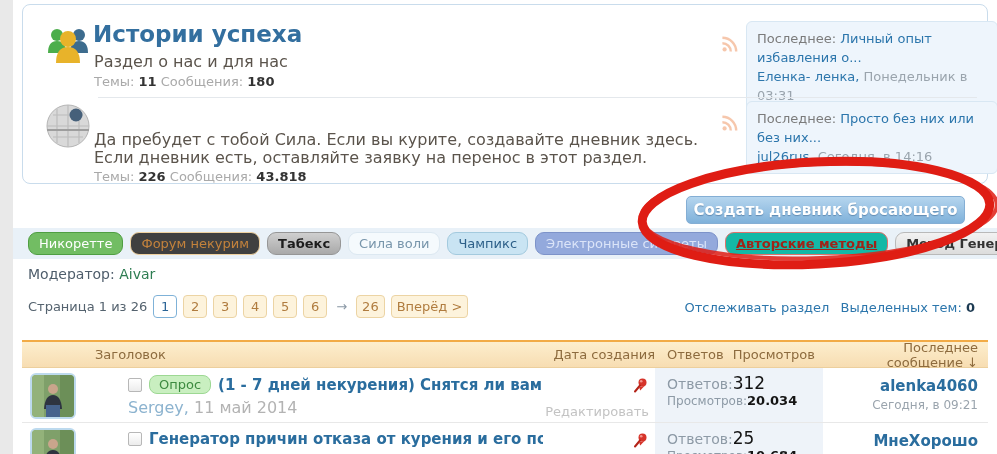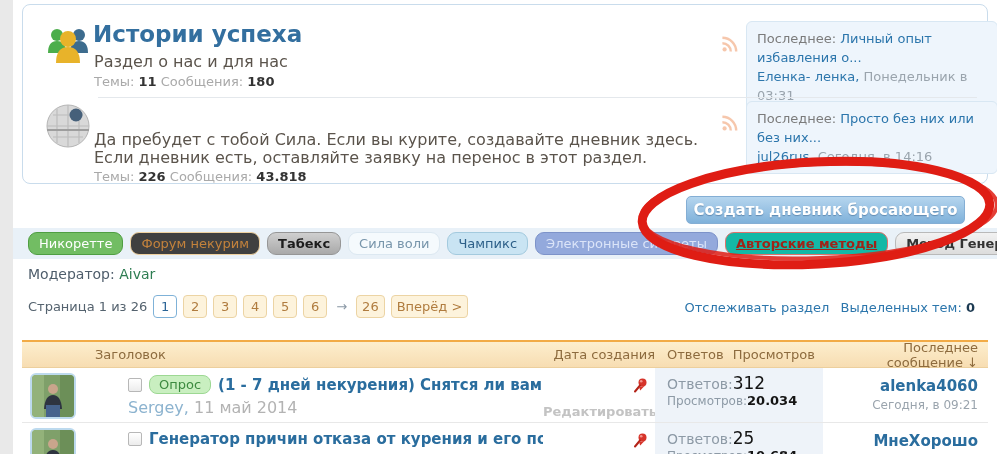--- a/index.html
+++ b/index.html
@@ -73,21 +73,21 @@
   .trow { display:flex; min-height:55px; border-bottom:1px solid #e8e8e8; background:#fff; position:relative; }
   .trow .col-av { padding:5px 0 0 8px; }
   .avatar { width:46px; height:46px; border:2px solid #bddaee; border-radius:6px; background:#fff; overflow:hidden; }
   .trow .col-main { padding:7px 0 0 2px;margin-left:36px; }
   .title-line { display:flex; align-items:center; gap:7px; }
   .cbx { width:14px; height:14px; border:1px solid #b7b7b7; border-radius:2px; background:linear-gradient(#fff,#ececec); flex:none; }
   .badge-opros { font-size:13px; color:#3c8a3f; background:#c9efc0; border:1px solid #9dd893; border-radius:8px; padding:1px 9px; flex:none; }
   .topic-title { font-size:15px; font-weight:bold; color:#2a6d9e; text-decoration:none; white-space:nowrap; overflow:hidden; }
   .author-line { font-size:16px; color:#b3b3b3; margin-top:4px; }
   .author-line a { color:#8cb3cf; text-decoration:none; }
-  .trow .col-date { padding:9px 6px 0 0;font-weight:bold; }
+  .trow .col-date { padding:9px 6px 0 0; }
   .edit-link { font-size:13px; color:#c3c3c3; text-decoration:none; display:inline-block; margin-top:6px; }
   .trow .col-stats { background:#eef3f9; padding:5px 8px 0 12px; }
   .stat-line { display:flex; align-items:baseline; }
   .stat-lbl { color:#8d9aa6; font-size:14px; }
   .stat-val { color:#141414; font-size:17px; }
   .stat-line.small .stat-lbl { font-size:12px; }
   .stat-line.small .stat-val { font-size:13px; font-weight:bold; }
   .trow .col-last { padding-top:8px; }
   .last-user { font-size:15px; font-weight:bold; color:#2a6d9e; text-decoration:none; }
   .last-time { font-size:12px; color:#9aa4ad; margin-top:3px; }

